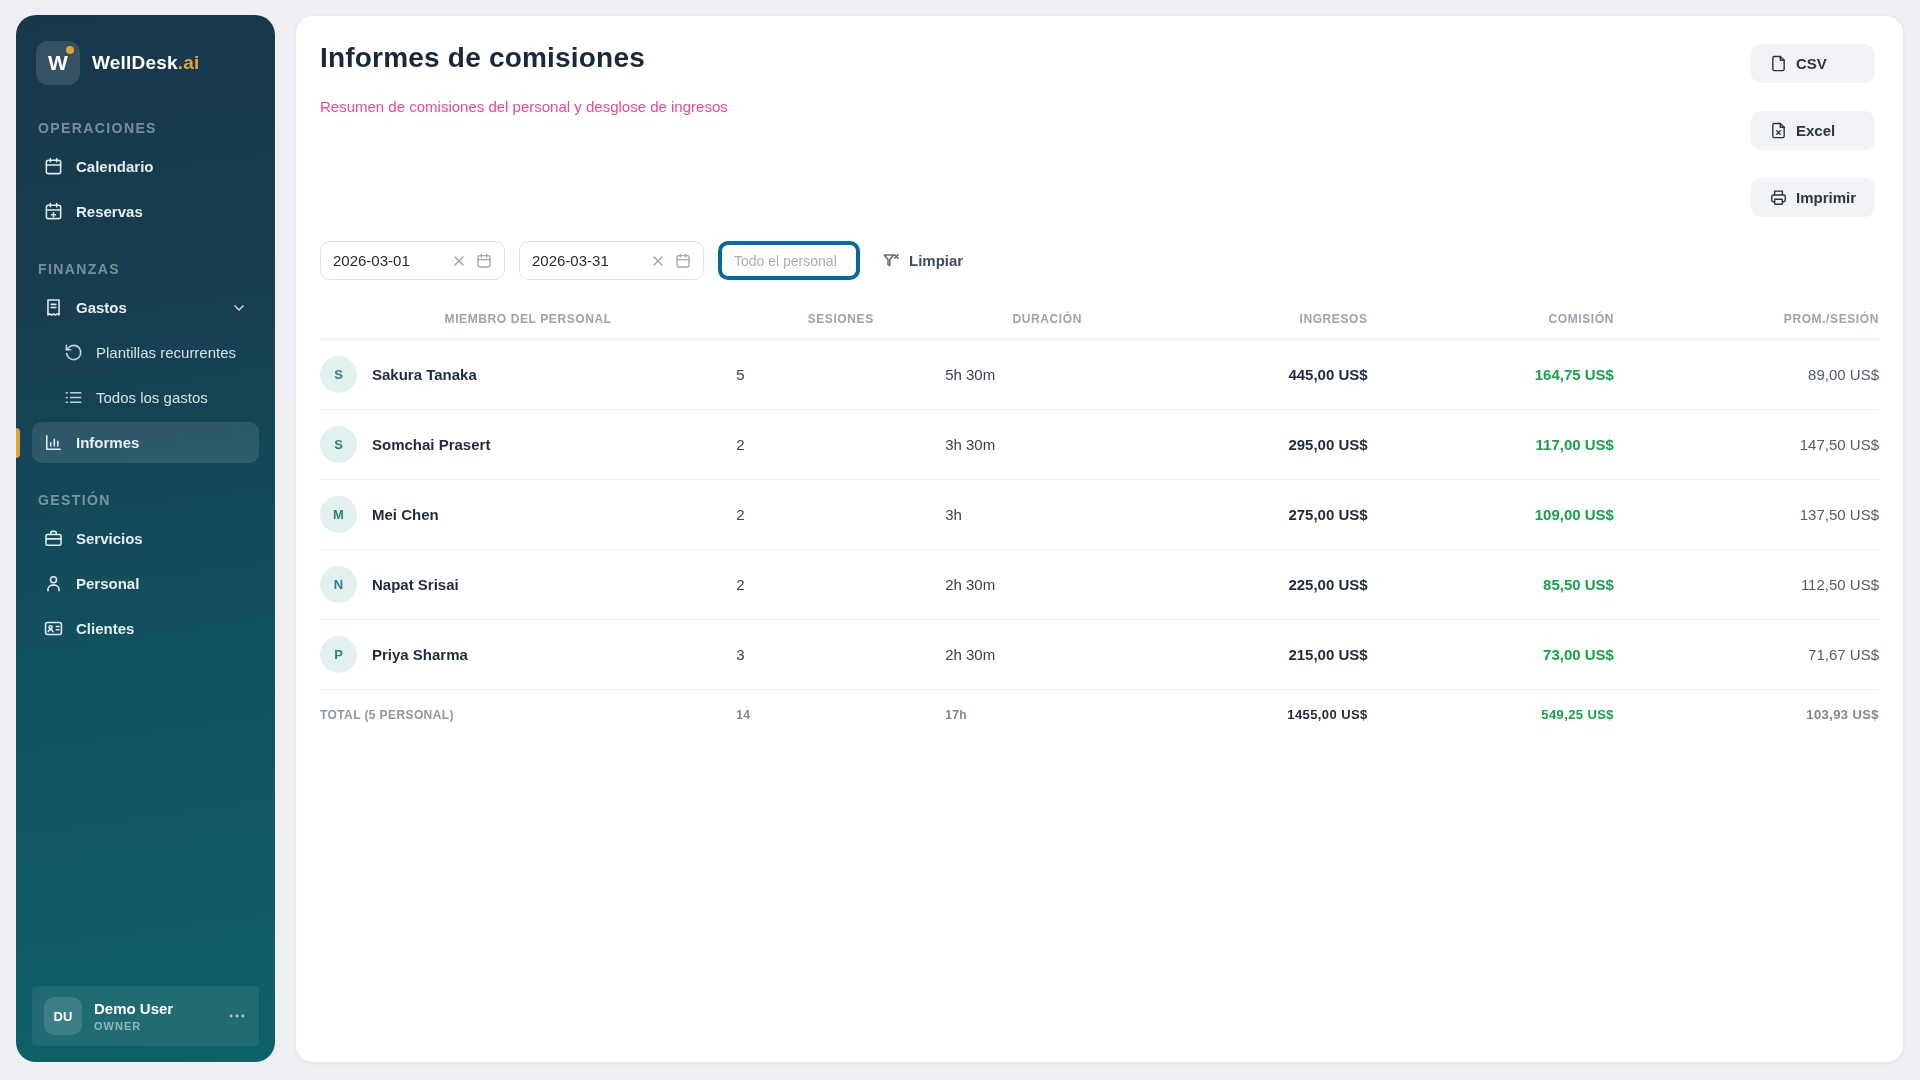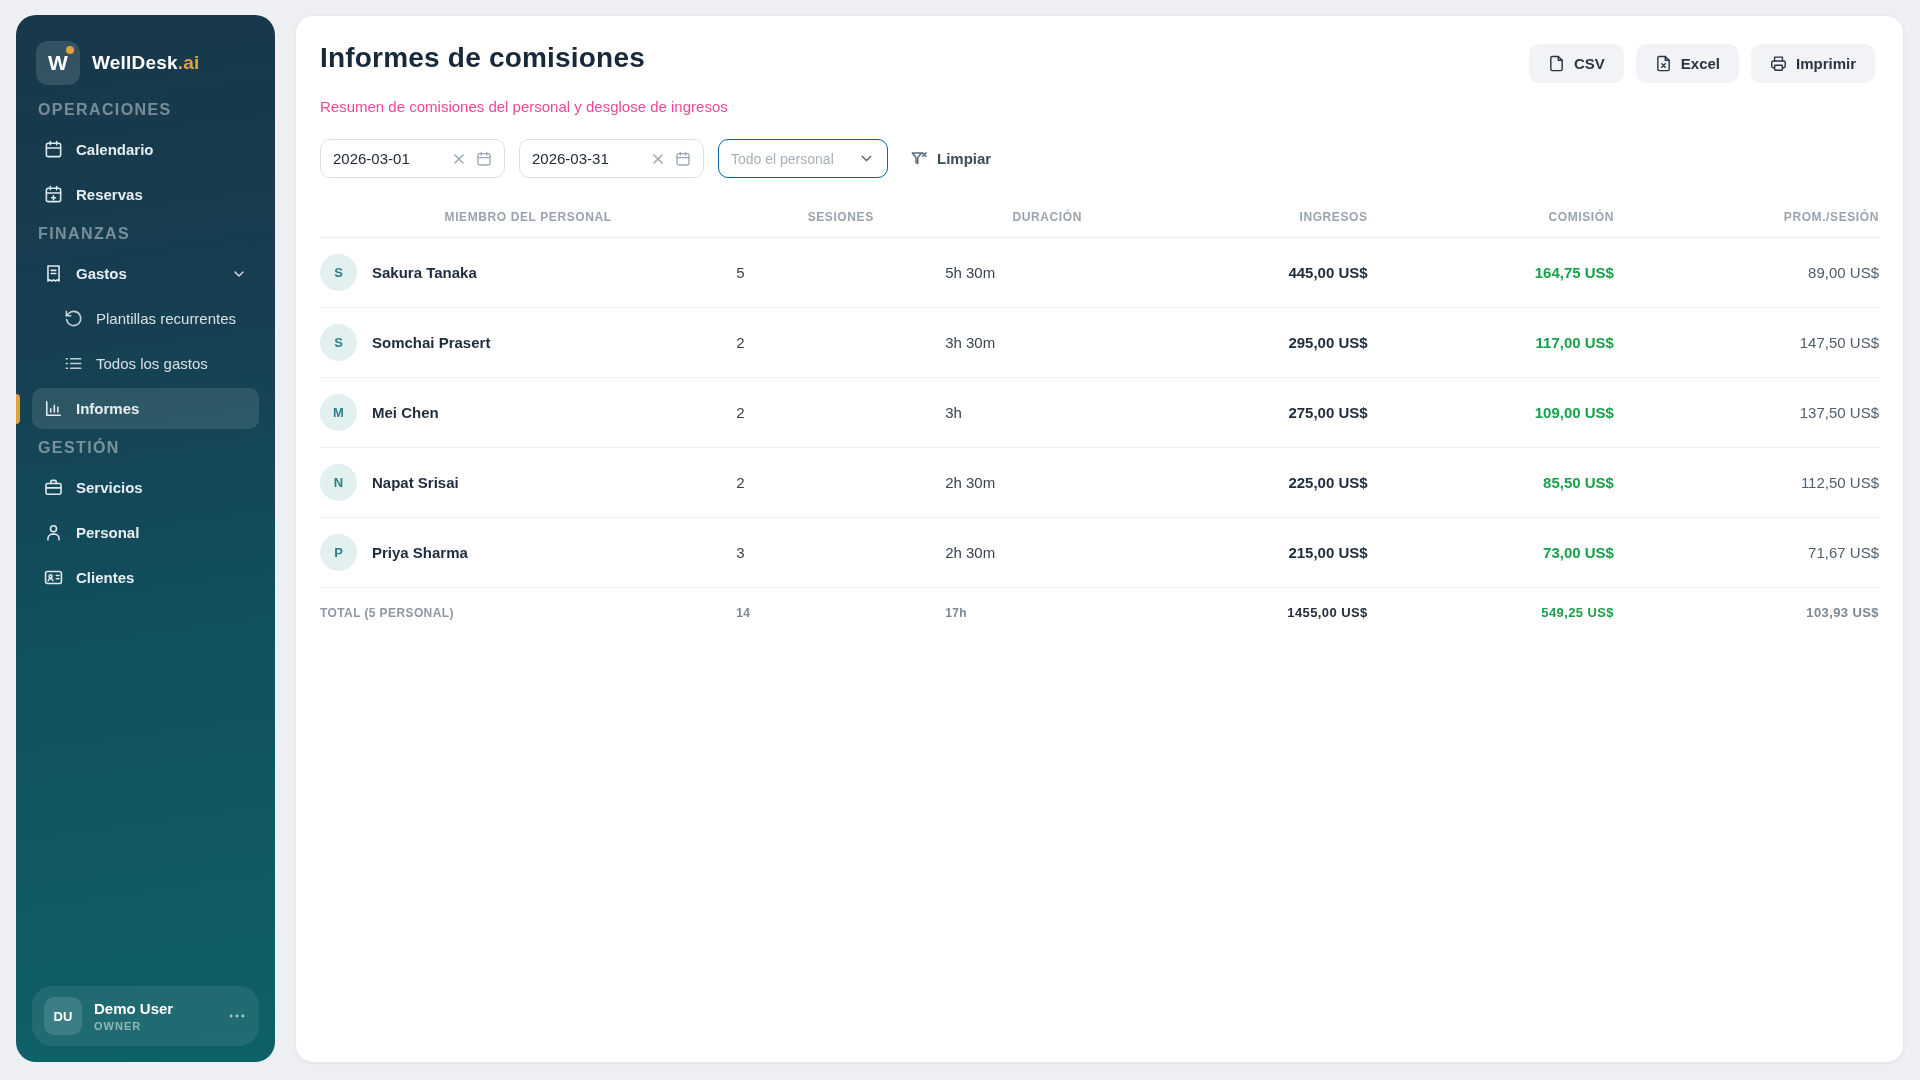--- a/index.html
+++ b/index.html
@@ -25,22 +25,22 @@
     position:relative; width:44px; height:44px; border-radius:12px;
     background:rgba(255,255,255,.13);
     display:flex; align-items:center; justify-content:center;
     color:#ffffff; font-size:21px; font-weight:700;
   }
   .logo-dot { position:absolute; top:5px; right:6px; width:8px; height:8px; border-radius:50%; background:#E2A23B; }
   .brand { font-size:19px; font-weight:700; color:#ffffff; letter-spacing:.2px; }
   .brand .ai { color:#E2A23B; }
 
   .section-label {
-    margin:6px 6px 10px 6px;
-    font-size:16px; font-weight:700; letter-spacing:1.4px;
+    margin:25px 6px 10px 6px;
+    font-size:14px; font-weight:700; letter-spacing:1.4px;
     color:rgba(255,255,255,.42); text-transform:uppercase;
   }
   .nav-item {
     display:flex; align-items:center; gap:13px;
     padding:11px 12px; border-radius:10px; margin-bottom:4px;
     color:#e7eef2; font-size:15px; font-weight:600; cursor:pointer;
     position:relative;
   }
   .nav-item .nv-icon { width:19px; height:19px; color:#dfe9ee; flex:0 0 auto; }
   .nav-item .chev { margin-left:auto; width:16px; height:16px; color:#cfdbe1; }
@@ -48,21 +48,21 @@
   .nav-item.sub .nv-icon { color:rgba(223,233,238,.85); }
   .nav-item.active { background:rgba(255,255,255,.11); }
   .nav-item.active::before {
     content:""; position:absolute; left:-16px; top:50%; transform:translateY(-50%);
     width:4px; height:30px; background:#E2A23B; border-radius:0 4px 4px 0;
   }
 
   .user-card {
     margin-top:auto;
     background:rgba(255,255,255,.08);
-    border-radius:20px; padding:11px 12px;
+    border-radius:4px; padding:11px 12px;
     display:flex; align-items:center; gap:12px; cursor:pointer;
   }
   .user-avatar {
     width:38px; height:38px; border-radius:10px;
     background:rgba(255,255,255,.13); color:#ffffff;
     display:flex; align-items:center; justify-content:center;
     font-size:13px; font-weight:700;
   }
   .user-meta { display:flex; flex-direction:column; gap:3px; }
   .user-name { font-size:15px; font-weight:700; color:#ffffff; }
@@ -73,37 +73,37 @@
   .main {
     position:absolute; left:295px; top:15px; width:1609px; height:1048px;
     background:#ffffff; border-radius:18px;
     border:1px solid #e6e9ed;
     box-shadow:0 1px 3px rgba(16,24,40,.05);
     padding:26px 24px 24px 24px;
   }
   .header-row { display:flex; align-items:flex-start; justify-content:space-between; }
   .page-title { font-size:28px; font-weight:700; color:#17293b; letter-spacing:.2px; }
   .page-subtitle { margin-top:24px; font-size:15px; color:#ec4899; }
-  .actions { display:flex; gap:12px; padding-top:2px; padding-right:4px; }
+  .actions { display:flex; gap:28px; padding-top:2px; padding-right:4px;flex-direction:column; }
   .btn {
     display:flex; align-items:center; gap:9px; height:39px; padding:0 19px;
     background:#f1f3f6; border:none; border-radius:10px; cursor:pointer;
     font-family:inherit; font-size:15px; font-weight:600; color:#2a3542;
   }
   .btn .b-icon { width:17px; height:17px; color:#2a3542; }
 
   .filter-row { margin-top:24px; display:flex; align-items:center; gap:14px; }
   .date-input {
     width:185px; height:39px; border:1px solid #dde2e8; border-radius:10px;
     background:#fff; display:flex; align-items:center; padding:17px 12px; gap:9px; cursor:text;
   }
   .date-input .val { font-size:15px; color:#222c38; flex:1 1 auto; }
   .mini-icon { width:16px; height:16px; color:#9aa7b5; cursor:pointer; flex:0 0 auto; }
   .staff-select {
-    width:170px; height:39px; border:1px solid #0369a1; border-radius:10px;
+    width:142px; height:39px; border:4px solid #0369a1; border-radius:10px;
     background:#fff; display:flex; align-items:center; padding:0 12px; gap:8px; cursor:pointer;
   }
   .staff-select .ph { font-size:14px; color:#a7b0ba; flex:1 1 auto; white-space:nowrap; }
   .staff-select .chev { width:17px; height:17px; color:#6b7682; }
   .clear-btn {
     display:flex; align-items:center; gap:9px; background:none; border:none; cursor:pointer;
     font-family:inherit; font-size:15px; font-weight:600; color:#3f4c5a; margin-left:8px;
   }
   .clear-btn .c-icon { width:18px; height:18px; color:#5a6b7d; }
 

